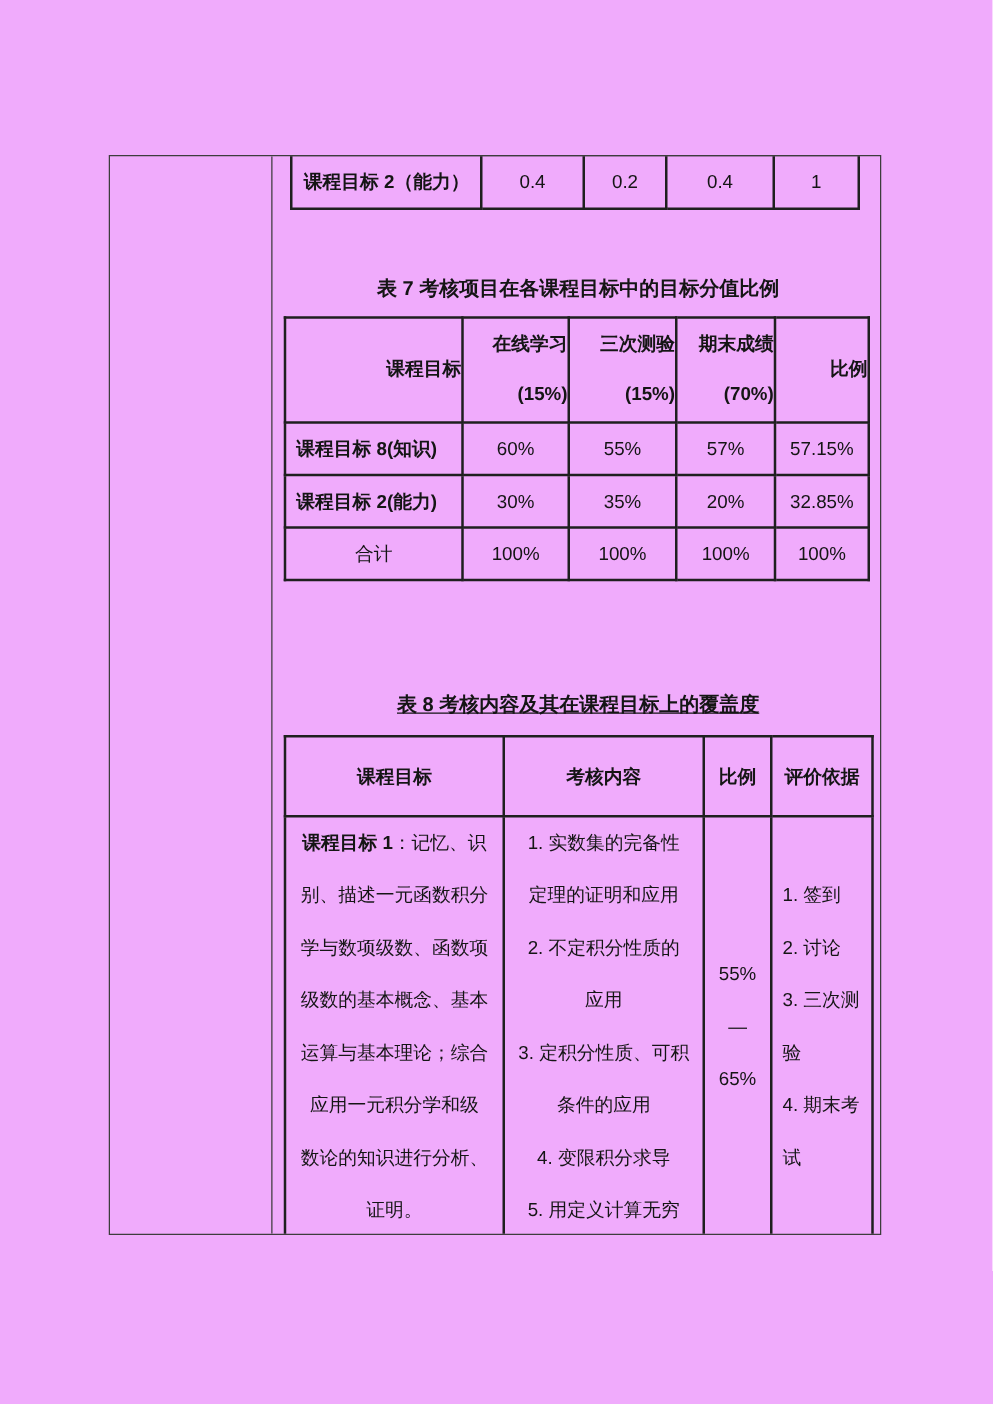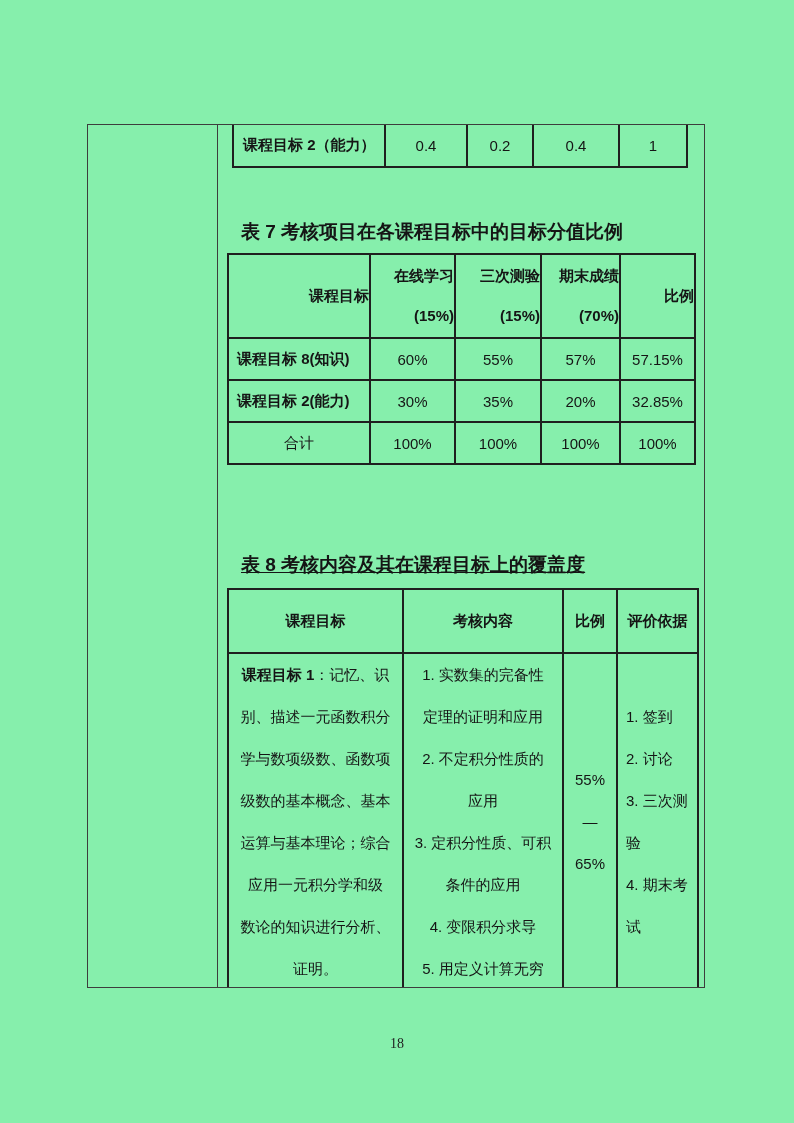--- a/index.html
+++ b/index.html
@@ -1,18 +1,18 @@
 <!DOCTYPE html>
 <html><head>
 <meta charset="utf-8">
 <style>
   * { margin:0; padding:0; box-sizing:border-box; }
   html,body { background:#ffffff; }
   .page {
-    position:relative; width:794px; height:1123px; background:#86efac;
+    position:relative; width:794px; height:1123px; background:#f0abfc;
     font-family:"Liberation Sans","DejaVu Sans",sans-serif; color:#151515;
     overflow:hidden; margin:0 auto;
   }
   .outer {
     position:absolute; left:87px; top:124px; width:618px; height:864px;
     border:1.5px solid #3d3d3d; overflow:hidden;
   }
   .left-cell {
     position:absolute; left:0; top:0; width:130px; height:100%;
     border-right:1.5px solid #3d3d3d;
@@ -37,22 +37,22 @@
   .tbl7 td.sum { font-weight:normal; text-align:center; }
   
   .tbl8 { left:139px; top:463px; width:470px; }
   .tbl8 td.hdr { height:64px; font-weight:bold; }
   .tbl8 td.body { height:336px; line-height:42px; white-space:pre-line; }
   .tbl8 td.topleft { vertical-align:top; text-align:center; padding:0 8px;margin-left:17px; }
   .tbl8 td.midcenter { vertical-align:middle; text-align:center; }
   .tbl8 td.midleft { vertical-align:middle; text-align:left; padding:0 8px; }
   .tbl8 .objective-bold { font-weight:bold; }
   .tbl-title {
-    position:absolute; left:131px; width:487px; 
-    font-weight:bold; font-size:19px; line-height:22px;margin-left:22px;
+    position:absolute; left:131px; width:487px; text-align:center;
+    font-weight:bold; font-size:16px; line-height:22px;
   }
   .title-7 { top:96px; }
   .title-8 { top:429px;text-decoration:underline; }
   .page-num {
     position:absolute; top:1036px; left:0; width:100%; text-align:center;
     font-family:"Liberation Serif","DejaVu Serif",serif; font-size:14px; color:#222;
   }
 </style>
 </head>
 <body>
@@ -165,14 +165,13 @@
 2. 讨论
 3. 三次测
 验
 4. 期末考
 试</td>
         </tr>
       </tbody>
     </table>
   </div>
 
-  <div class="page-num">18</div>
 </div>
 
 </body></html>

